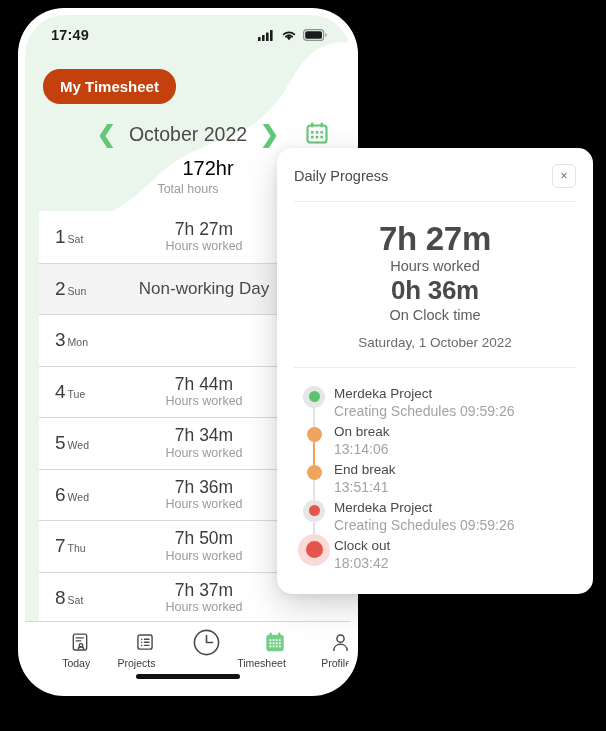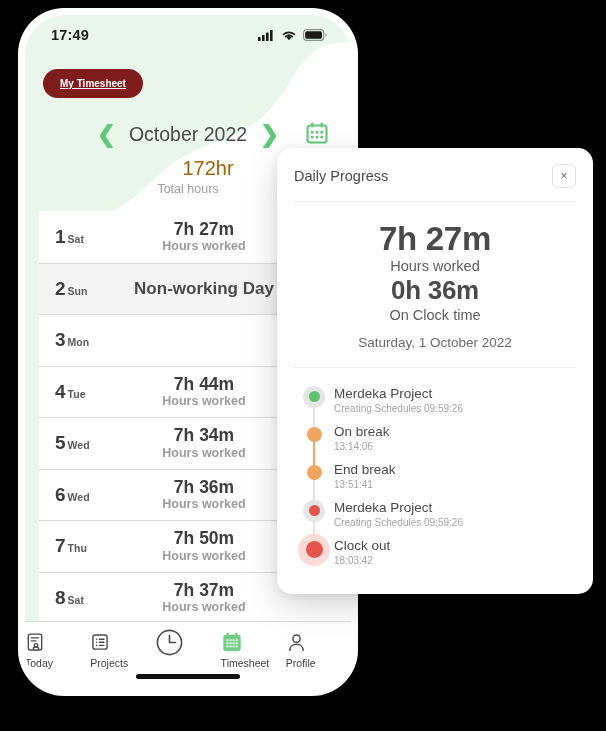--- a/index.html
+++ b/index.html
@@ -78,30 +78,29 @@
     display: flex;
     align-items: center;
     gap: 6px;
   }
 
   
   #pill {
     position: absolute;
     left: 18px;
     top: 54px;
-    background: #7f1d1d;
+    background: #c2410c;
     color: #ffffff;
-    font-size: 10px;
+    font-size: 15px;
     font-weight: bold;
     padding: 9px 17px;
     border-radius: 17px;
     z-index: 5;
     border: none;
     font-family: "Liberation Sans", sans-serif;
-    text-decoration: underline;
   }
 
   
   #monthnav {
     position: absolute;
     left: 0;
     top: 97px;
     width: 100%;
     height: 44px;
     display: flex;
@@ -135,41 +134,40 @@
   #total-block {
     position: absolute;
     left: 0;
     top: 142px;
     width: 100%;
     text-align: center;
     z-index: 5;
   }
   #total-value {
     font-size: 20px;
-    color: #a16207;
+    color: #000000;
     font-weight: normal;
     padding-left: 40px;
   }
   #total-label {
     font-size: 12.5px;
     color: #9b9b9b;
     margin-top: 2px;
   }
 
   
   #daylist {
     position: absolute;
     left: 14px;
     top: 196px;
     right: 0;
     bottom: 68px;
     overflow: hidden;
     background: #be185d;
     z-index: 4;
-    font-weight: bold;
   }
   .day-row {
     position: relative;
     height: 51.5px;
     display: flex;
     align-items: center;
     border-top: 1px solid #d9d9d9;
     background: #ffffff;
     box-sizing: border-box;
   }
@@ -217,21 +215,21 @@
     display: flex;
     align-items: flex-start;
     padding-top: 9px;
     box-sizing: border-box;
     z-index: 6;
   }
   .nav-item {
     flex: 1;
     display: flex;
     flex-direction: column;
-    align-items: flex-start;
+    align-items: flex-end;
     gap: 4px;
     cursor: pointer;
   }
   .nav-label {
     font-size: 10.5px;
     color: #3d3d3d;
   }
   .nav-icon {
     height: 22px;
     display: flex;
@@ -370,21 +368,21 @@
   .tl-dot {
     border-radius: 50%;
   }
   .tl-text { flex: 1; padding-top: 1px; }
   .tl-title {
     font-size: 13.5px;
     color: #4a4a4a;
     line-height: 1.3;
   }
   .tl-sub {
-    font-size: 10px;
+    font-size: 14px;
     color: #a3a3a3;
     line-height: 1.35;
   }
 </style>
 </head>
 <body>
 
 <div id="phone">
   <div id="phone-screen">
 

